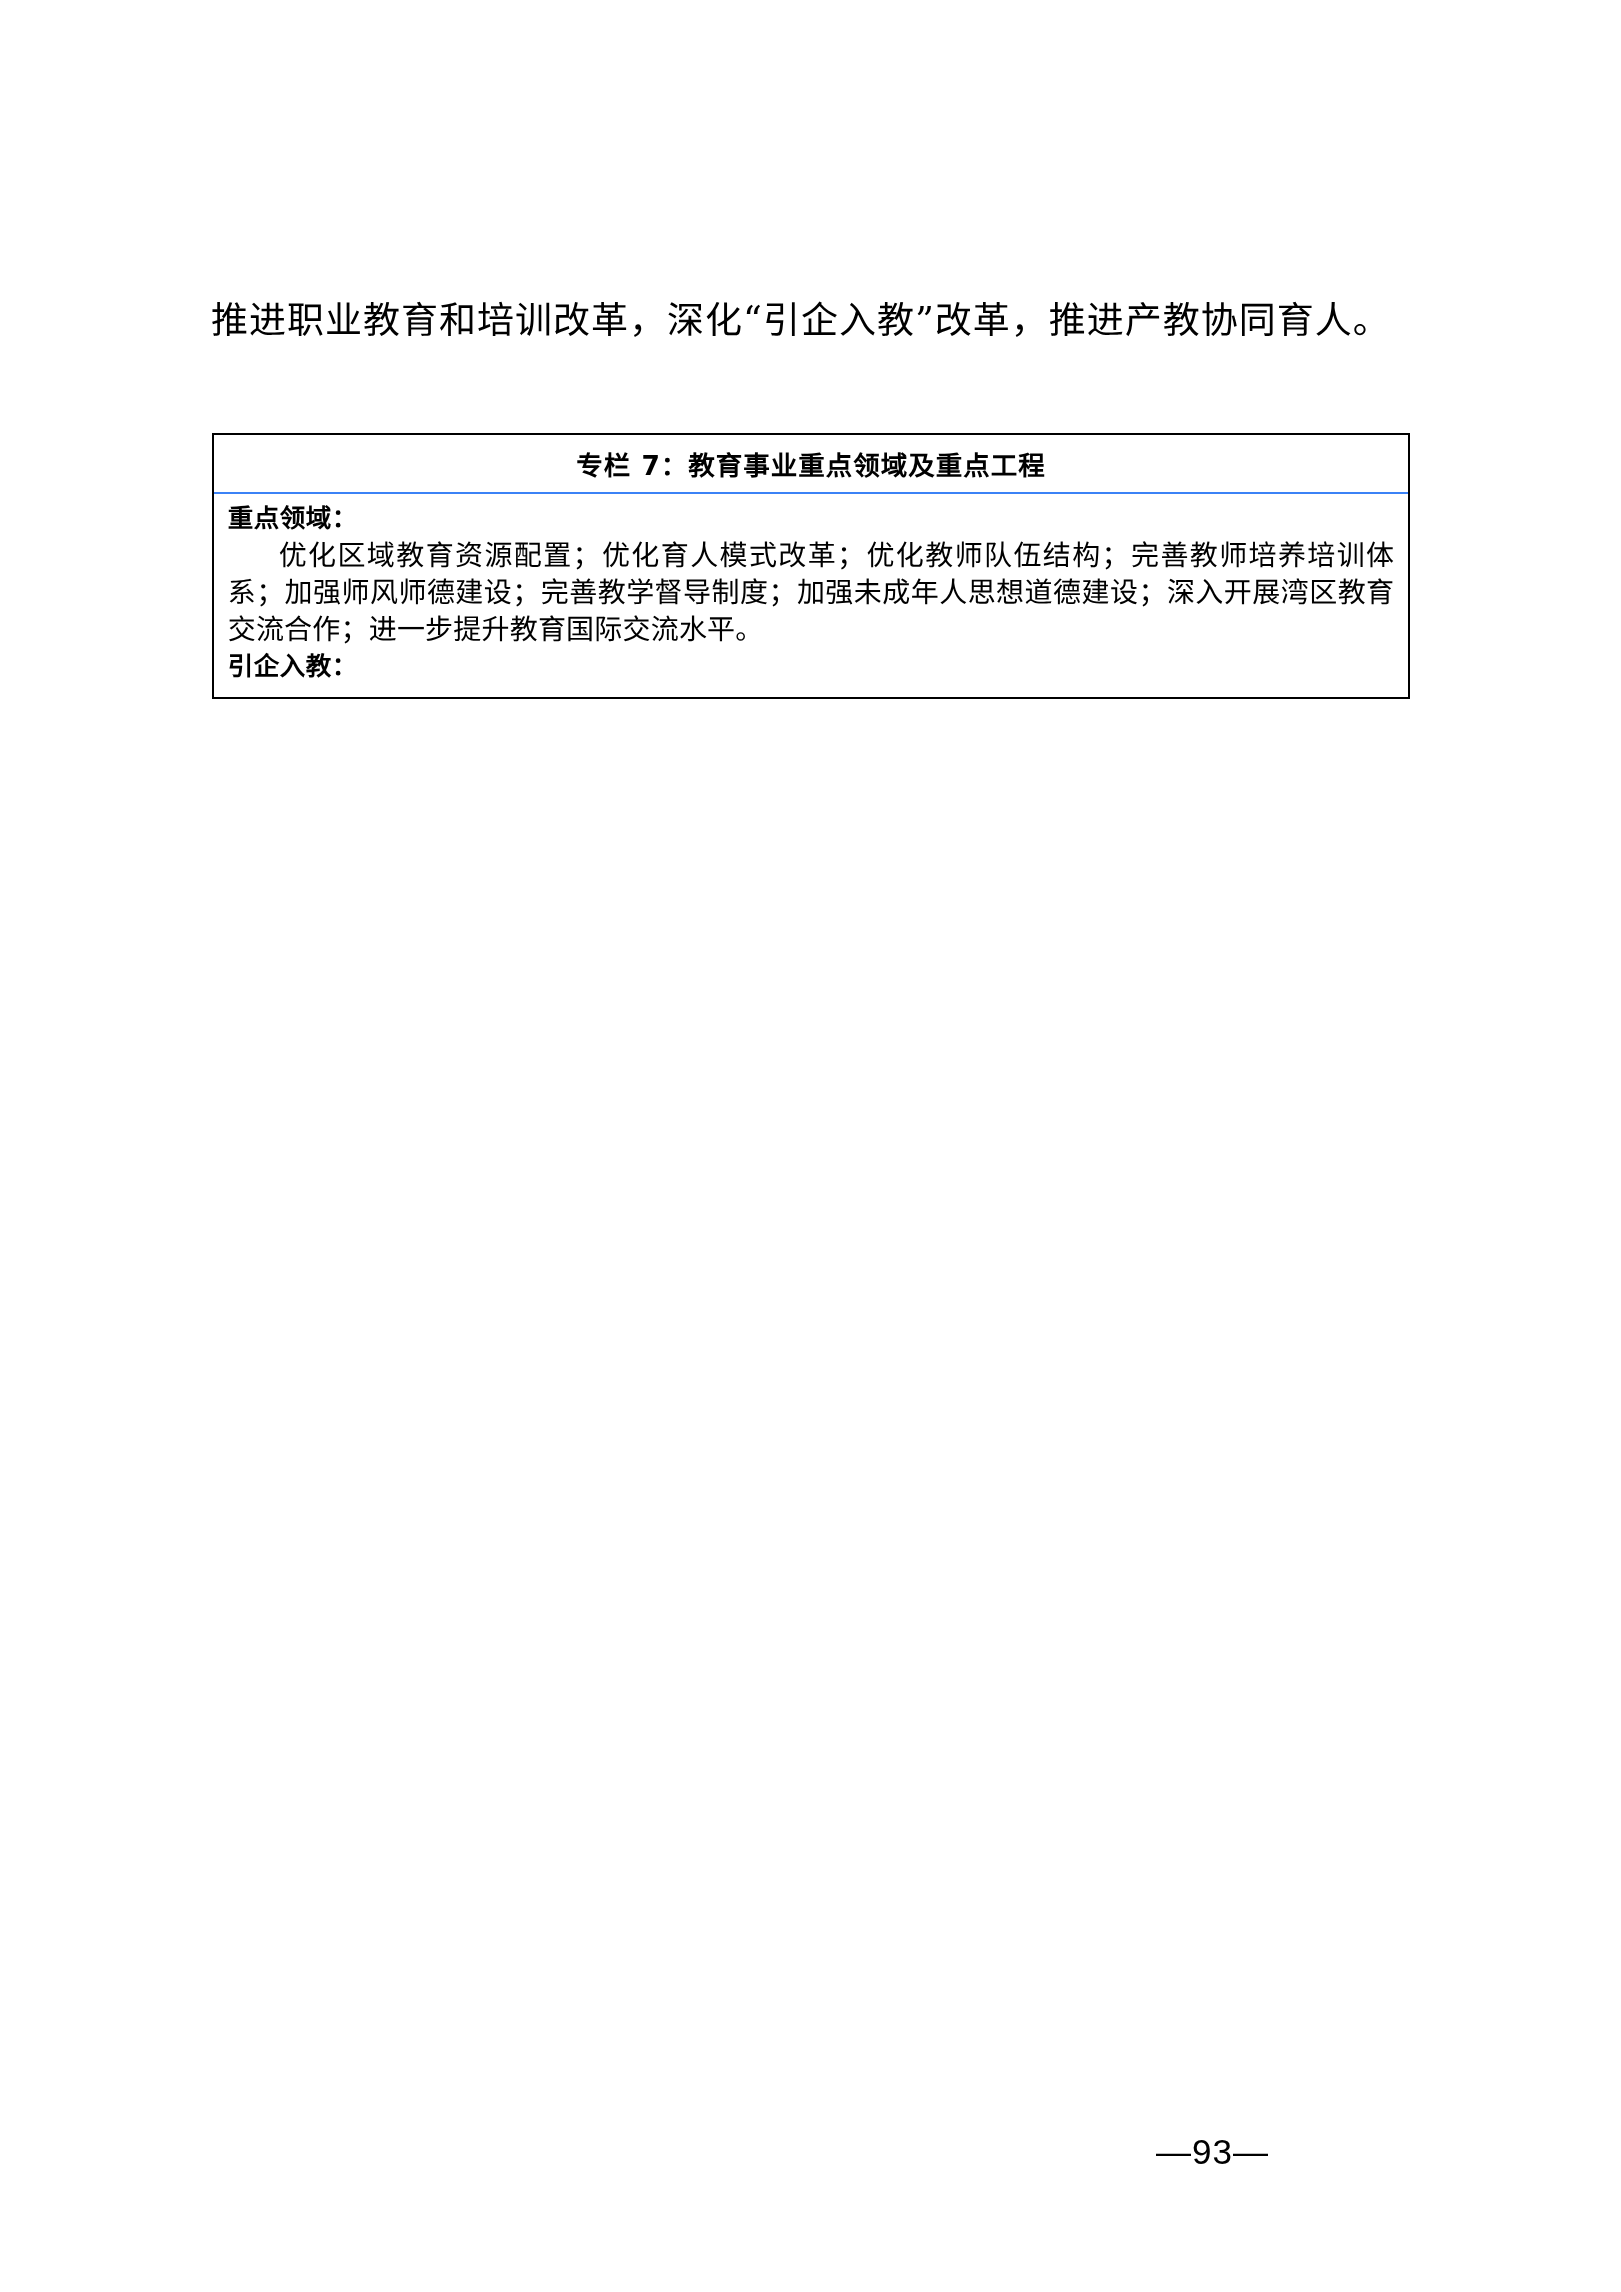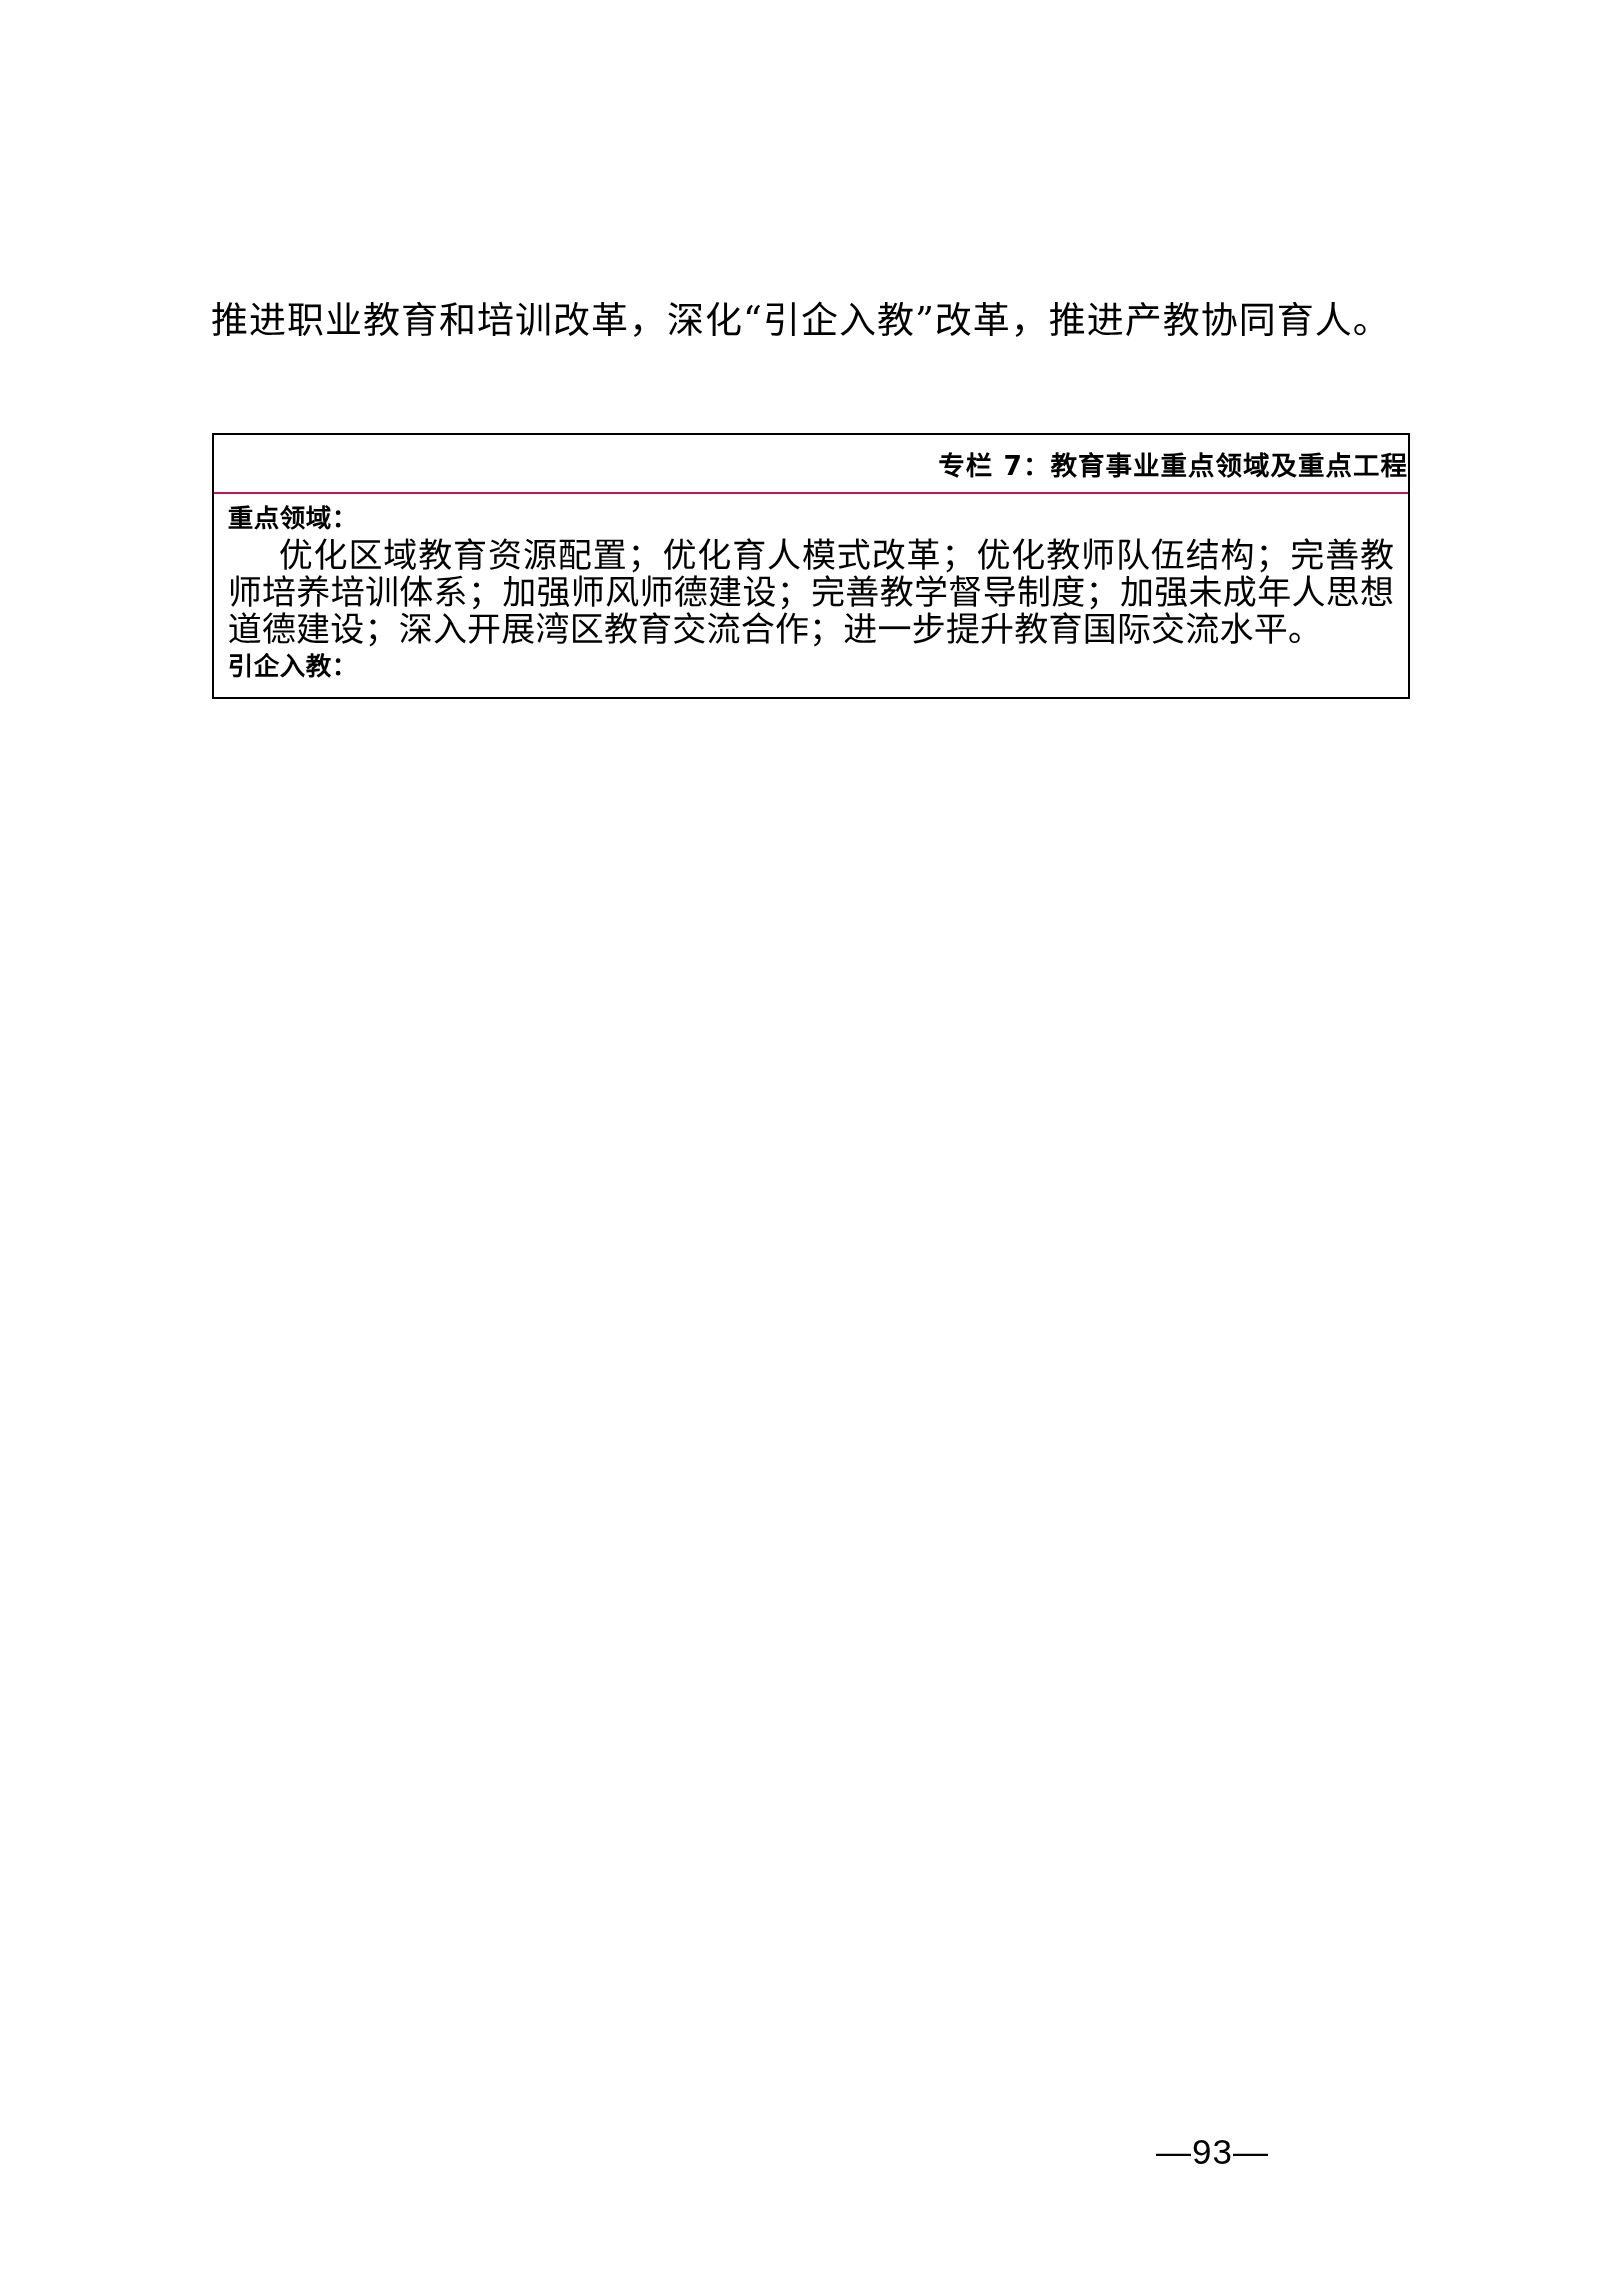--- a/index.html
+++ b/index.html
@@ -36,40 +36,40 @@
   }
   .box {
     position: absolute;
     left: 212px;
     top: 429px;
     width: 1198px;
     border: 2px solid #000000;
     box-sizing: border-box;
   }
   .box-title {
-    text-align: right;
+    text-align: center;
     font-size: 26.5px;
     font-weight: bold;
     padding: 8.8px 0 8.8px 0;
-    border-bottom: 2px solid #be185d;
+    border-bottom: 2px solid #3b82f6;
     letter-spacing: 1px;
     font-family: "DejaVu Sans", "Liberation Sans", sans-serif;
   }
   .box-body {
     padding: 6.9px 13.7px 11.8px 13.7px;
   }
   .sec-label {
     font-size: 25.5px;
     font-weight: bold;
     line-height: 37px;
     letter-spacing: 0.5px;
     font-family: Liberation Sans, sans-serif;
   }
   .sec-text {
-    font-size: 34px;
+    font-size: 28px;
     line-height: 37px;
     text-align: justify;
     text-justify: inter-ideograph;
     text-indent: 51px;
     letter-spacing: 0.2px;
     font-family: "DejaVu Sans", "Liberation Sans", sans-serif;
   }
   .page-number {
     position: absolute;
     right: 214px;

